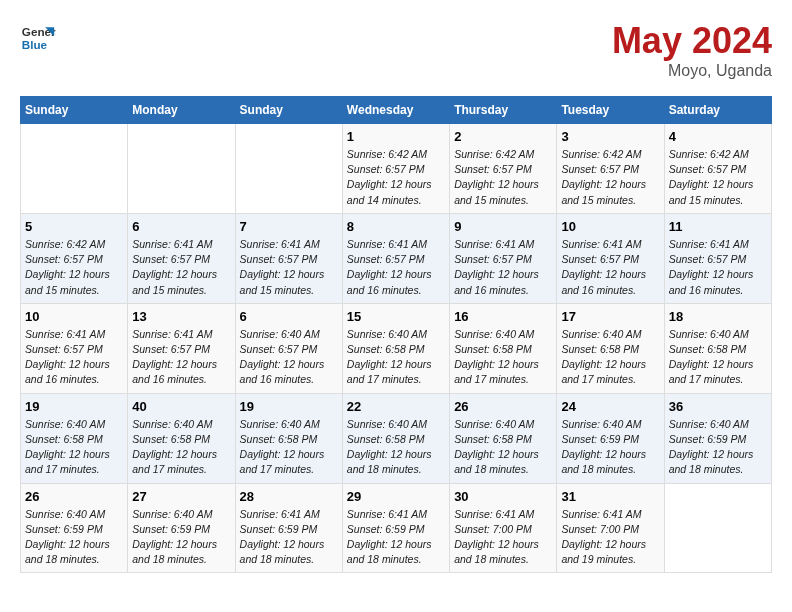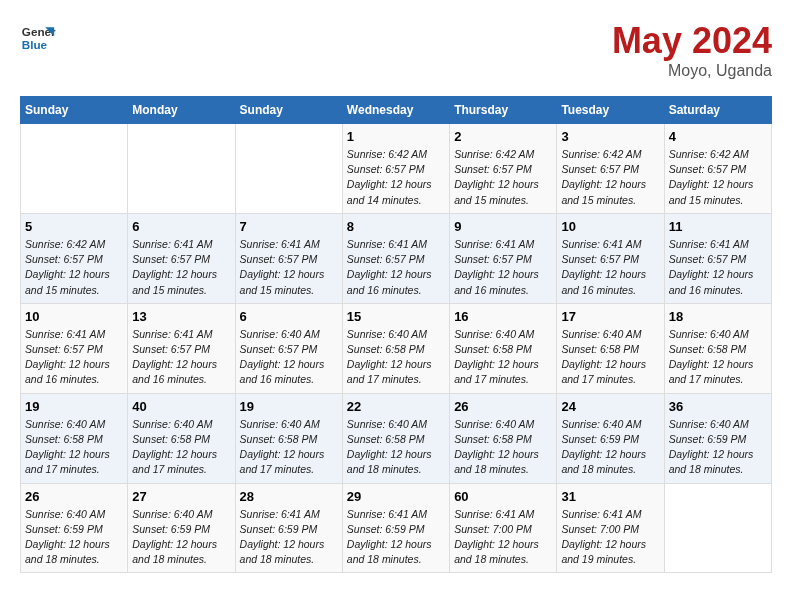--- a/index.html
+++ b/index.html
@@ -295,21 +295,21 @@
 Sunset: 6:59 PM
 Daylight: 12 hours and 18 minutes.</div>
         </td>
         <td>
           <span class="day-number">29</span>
           <div class="day-info" style="white-space: pre-line;">Sunrise: 6:41 AM
 Sunset: 6:59 PM
 Daylight: 12 hours and 18 minutes.</div>
         </td>
         <td>
-          <span class="day-number">60</span>
+          <span class="day-number">30</span>
           <div class="day-info" style="white-space: pre-line;">Sunrise: 6:41 AM
 Sunset: 7:00 PM
 Daylight: 12 hours and 18 minutes.</div>
         </td>
         <td>
           <span class="day-number">31</span>
           <div class="day-info" style="white-space: pre-line;">Sunrise: 6:41 AM
 Sunset: 7:00 PM
 Daylight: 12 hours and 19 minutes.</div>
         </td>

